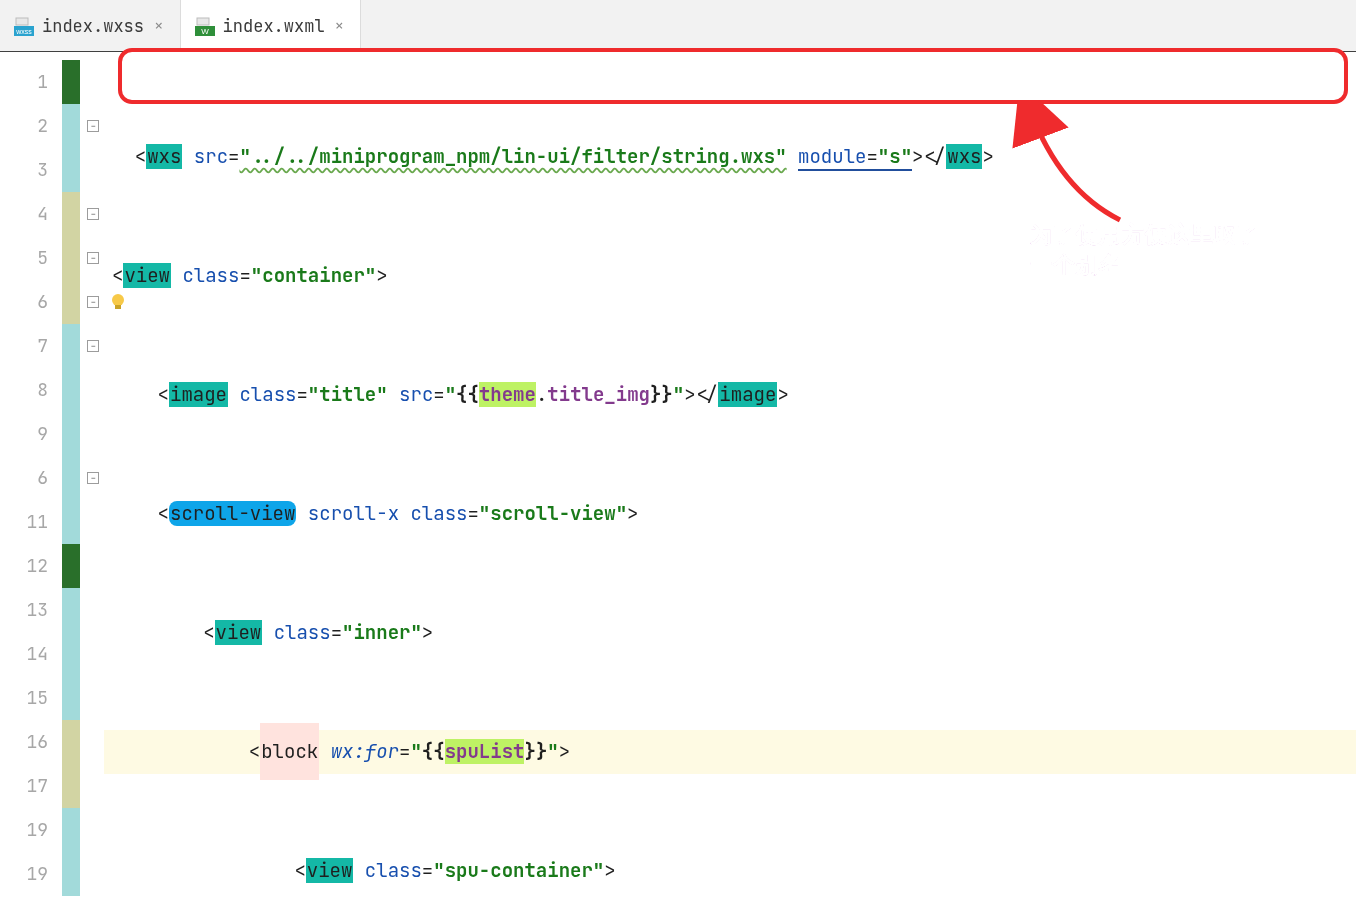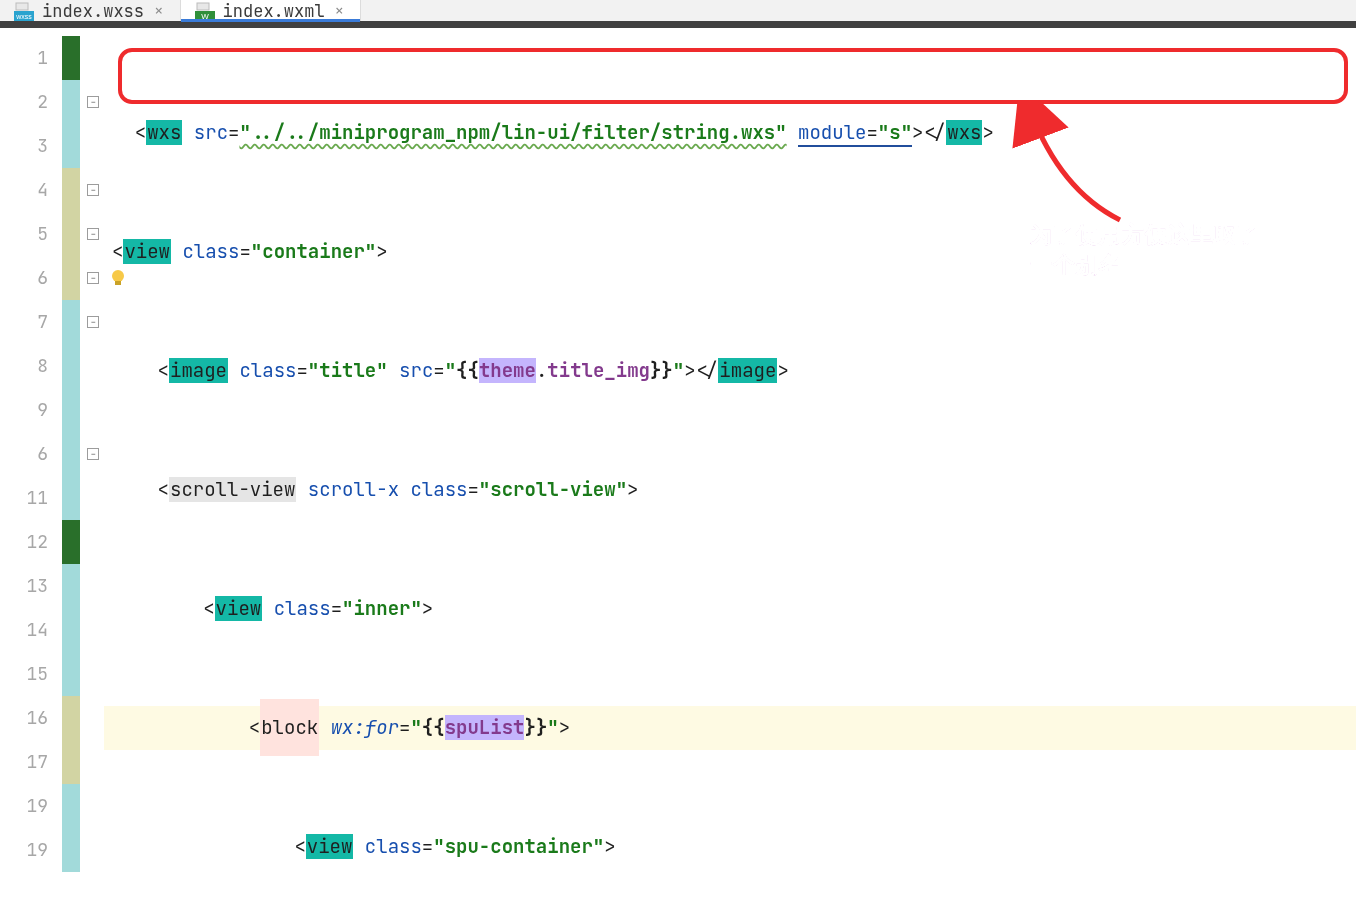--- a/index.html
+++ b/index.html
@@ -8,23 +8,23 @@
     font-size: 19px;
     background: #ffffff;
     width: 1356px;
     height: 900px;
     overflow: hidden;
     position: relative;
   }
 
   
   .tabbar {
-    height: 28px;
+    height: 52px;
     background: #f2f2f2;
-    border-bottom: 7px solid #404040;
+    border-bottom: 1px solid #404040;
     display: flex;
     align-items: stretch;
   }
   .tab {
     display: flex;
     align-items: center;
     padding: 0 14px;
     gap: 8px;
     border-right: 1px solid #dcdcdc;
     position: relative;
@@ -130,23 +130,23 @@
   }
   .row.hl-yellow { background: #fefae3; }
 
   
   .punct { color: #1f1f1f; }      
   .tag   { color: #1f1f1f; background: #14b8a6; padding: 0 1px; }
   .tag-block { color:#1f1f1f; background: #ffe3de; padding:16px 1px;}
   .attr  { color: #174fae; }
   .attr-i { color:#174fae; font-style: italic; }
   .str   { color: #1a7a1a; font-weight: 600; }
-  .str-hl { background: #e5e5e5; }
+  .str-hl { background: #0ea5e9; border-radius: 8px; }
   .ident { color: #833a8d; font-weight: 600; }
-  .ident-bg { background: #c4b5fd; text-align: center; }
+  .ident-bg { background: #bef264; text-align: center; }
   .dot   { color:#1f1f1f; }
   .brace { color:#1f1f1f; font-weight:600; }
   .module-underline { border-bottom: 2px solid #214e9c; }
   .wavy { text-decoration: underline wavy #6aa94f; text-underline-offset: 4px; }
 
   
   .red-box {
     position: absolute;
     border: 4px solid #ef2b2d;
     border-radius: 14px;

